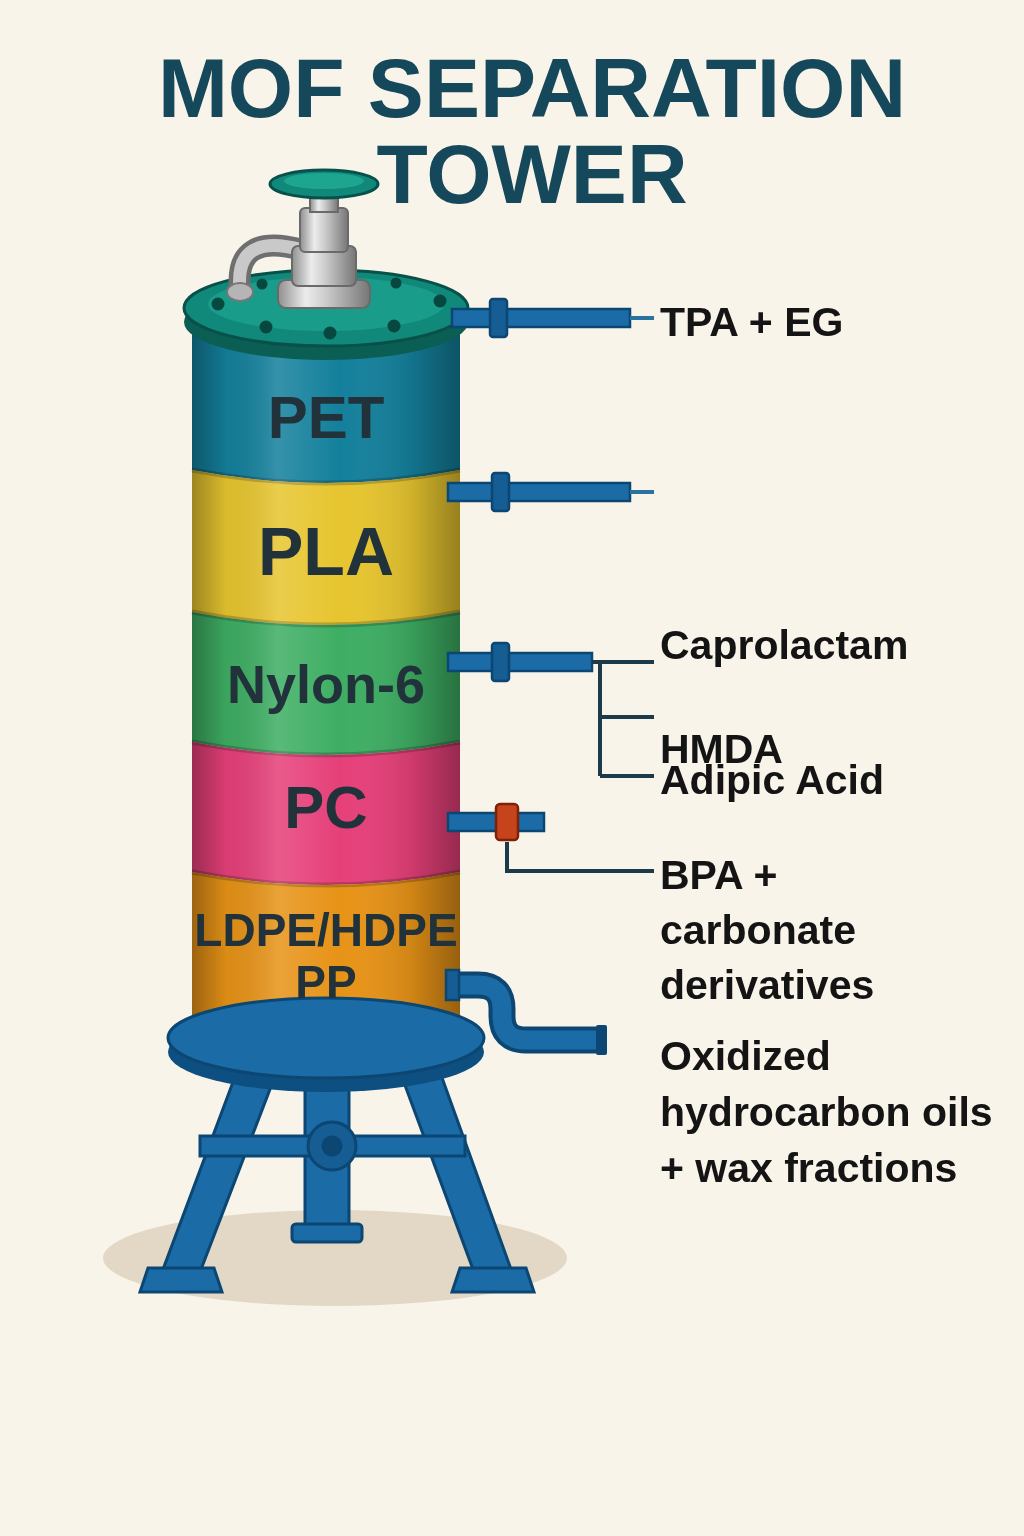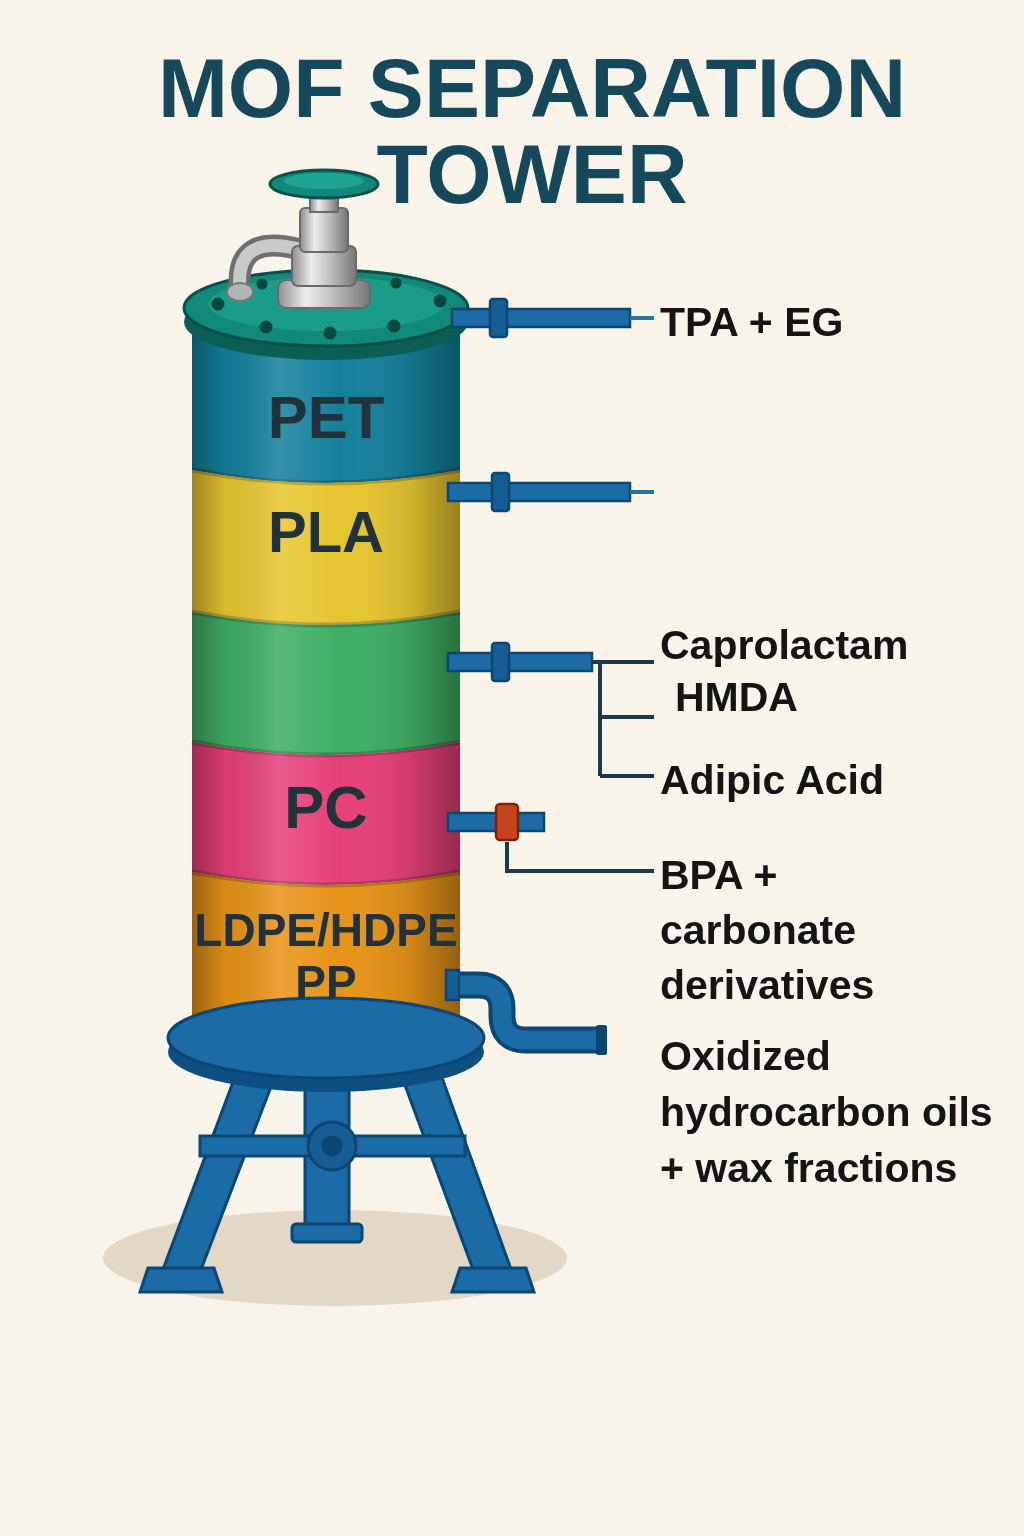--- a/index.html
+++ b/index.html
@@ -24,37 +24,37 @@
   .seg-label {
     position:absolute; left:176px; width:300px;
     text-align:center;
     font-weight:800;
     color:#22323b;
     white-space:pre-line;
     line-height:52px;
     z-index:3;
   }
   .seg-pet    { top:392px; font-size:60px; }
-  .seg-pla    { top:506px; font-size:58px; }
+  .seg-pla    { top:525px; font-size:68px; }
   .seg-nylon6 { top:658px; font-size:54px; }
   .seg-pc     { top:782px; font-size:60px; }
   .seg-ldpe   { top:904px; font-size:46px; }
   .out-label {
     position:absolute; left:660px;
     font-weight:700;
     font-size:41px;
     color:#141414;
     white-space:pre-line;
     line-height:55px;
     z-index:3;
   }
   .out-tpa     { top:295px; }
   .out-lactic  { top:469px; }
   .out-capro   { top:618px; }
-  .out-hmda    { top:670px;margin-left:15px; }
+  .out-hmda    { top:722px; }
   .out-adipic  { top:753px; }
   .out-bpa     { top:848px; }
   .out-oxid    { top:1028px; line-height:56px; }
 </style>
 </head>
 <body>
 
 <div class="stage">
 
   <div class="title">
@@ -168,20 +168,21 @@
     <path d="M592,662 L654,662 M600,662 L600,776 M600,717 L654,717 M600,776 L654,776" stroke="#1d3a4a" stroke-width="4" fill="none"></path>
     <g>
       <rect x="448" y="813" width="96" height="18" fill="#1a6ba6" stroke="#0c4672" stroke-width="2.5"></rect>
       <rect x="496" y="804" width="22" height="36" rx="4" fill="#c6431c" stroke="#7c2208" stroke-width="2.5"></rect>
       <path d="M507,842 L507,871 L654,871" stroke="#1d3a4a" stroke-width="4" fill="none"></path>
     </g>
   </svg>
 
   <div class="seg-label seg-pet">PET</div>
   <div class="seg-label seg-pla">PLA</div>
+  <div class="seg-label seg-nylon6">Nylon-6</div>
   <div class="seg-label seg-pc">PC</div>
   <div class="seg-label seg-ldpe">LDPE/HDPE
 PP</div>
 
   <div class="out-label out-tpa">TPA + EG</div>
   <div class="out-label out-capro">Caprolactam</div>
   <div class="out-label out-hmda">HMDA</div>
   <div class="out-label out-adipic">Adipic Acid</div>
   <div class="out-label out-bpa">BPA +
 carbonate

